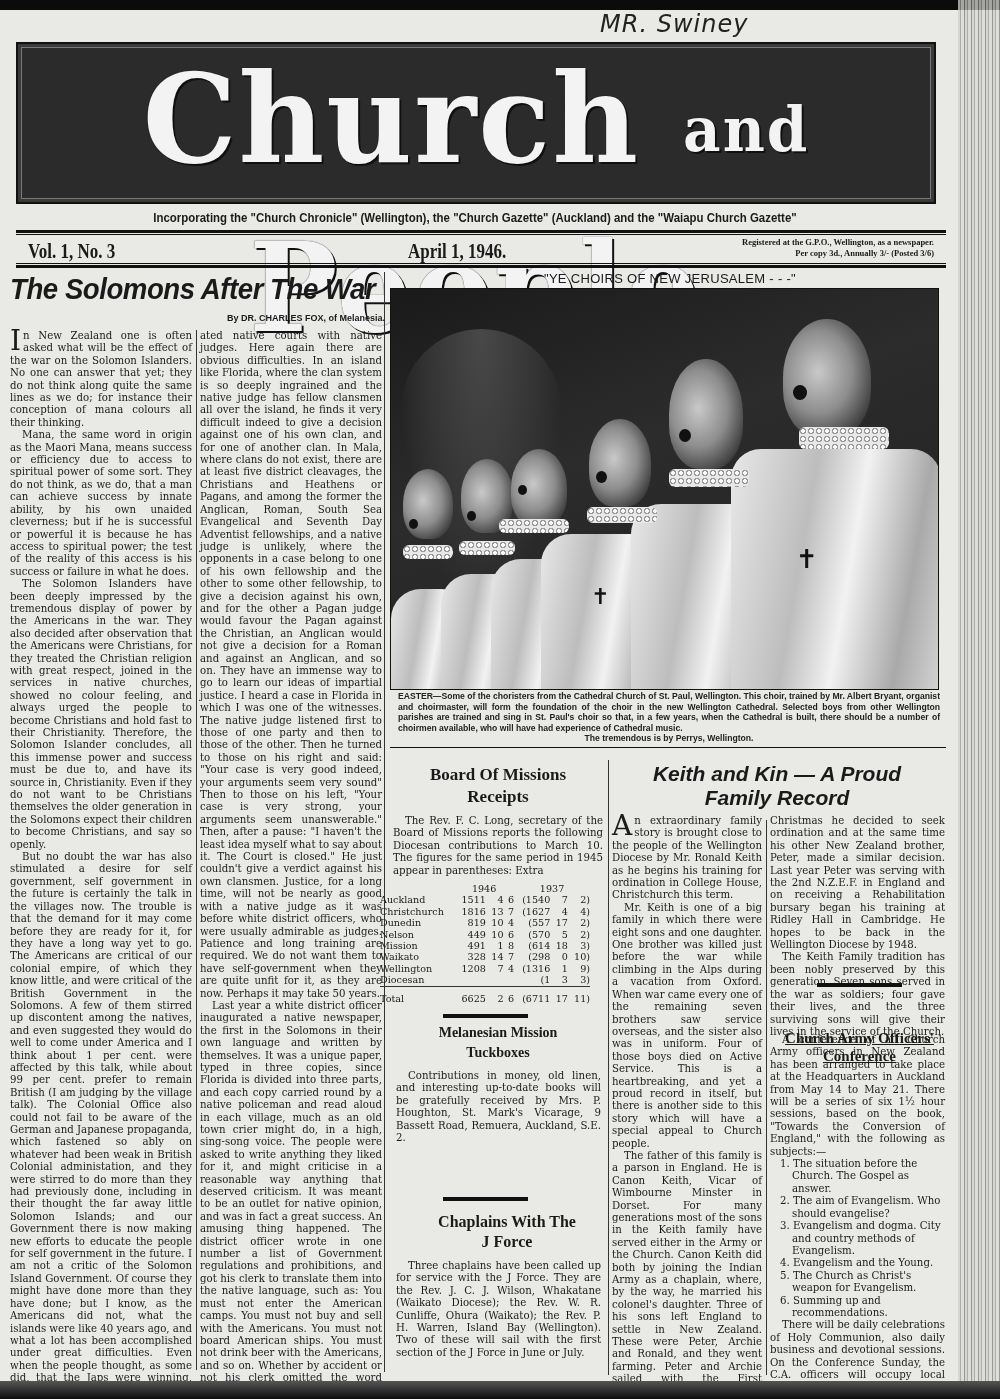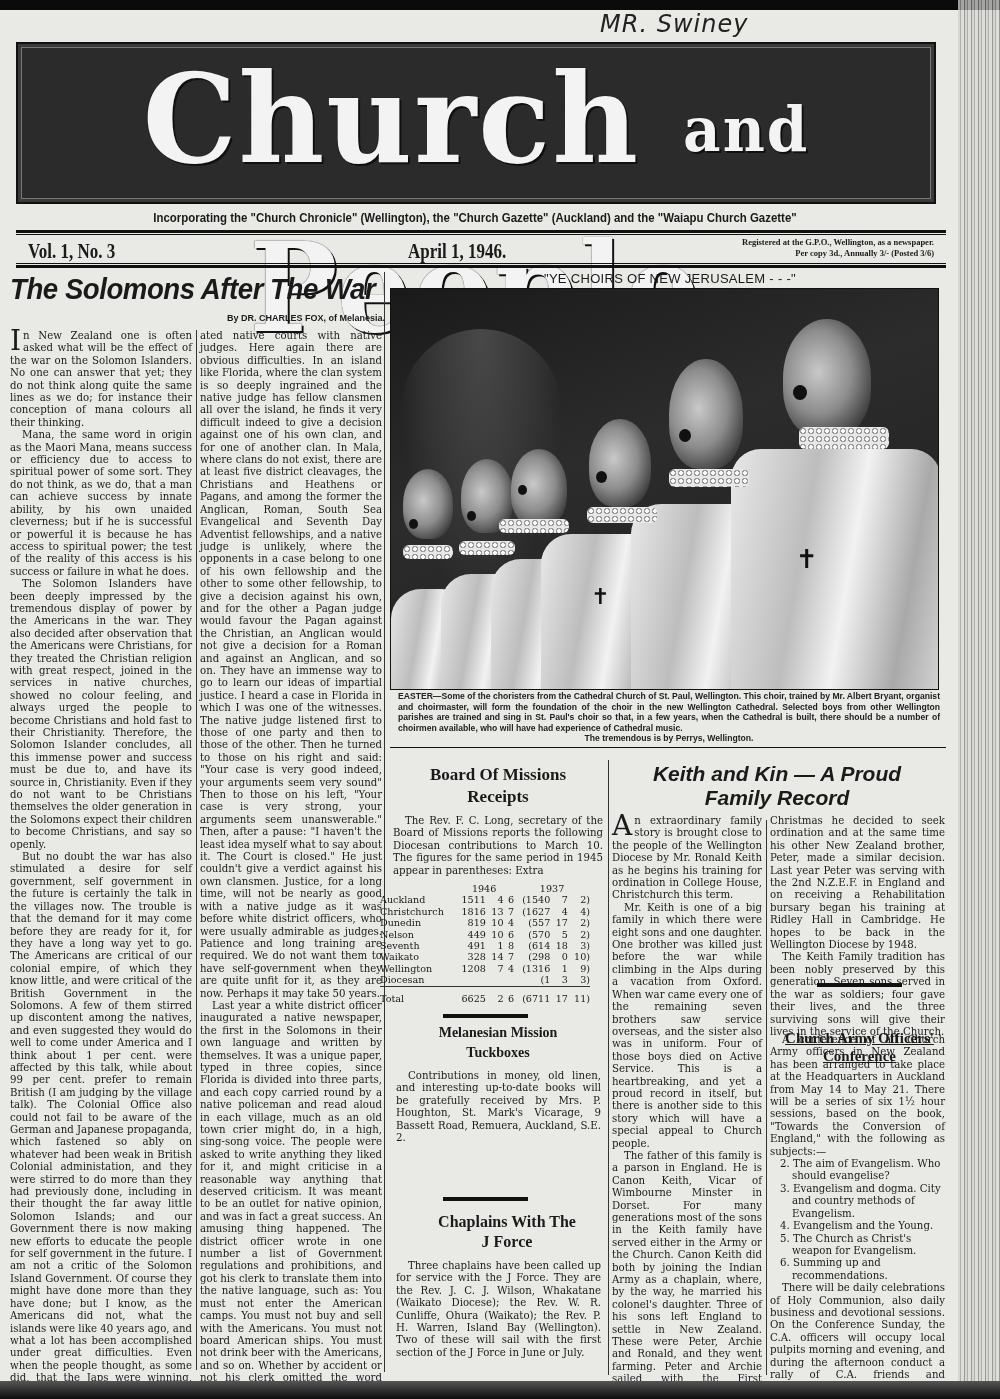--- a/index.html
+++ b/index.html
@@ -227,21 +227,21 @@
   <tr>
         <td>Nelson</td>
         <td class="num">449</td>
         <td class="num">10</td>
         <td class="num">6</td>
         <td class="num">(570</td>
         <td class="num">5</td>
         <td class="num">2)</td>
       </tr>
   <tr>
-        <td>Seventh</td>
+        <td>Mission</td>
         <td class="num">491</td>
         <td class="num">1</td>
         <td class="num">8</td>
         <td class="num">(614</td>
         <td class="num">18</td>
         <td class="num">3)</td>
       </tr>
   <tr>
         <td>Waikato</td>
         <td class="num">328</td>
@@ -315,20 +315,21 @@
 </div>
 <div class="ornament" style="left:817px;top:983px;width:85px;"></div>
 
 <div class="section-title ca-title">
   <span>Church Army Officers'</span><br>
   <span>Conference</span>
 </div>
 <div class="col" style="left:770px;top:1034px;width:175px;">
   <p>A conference of all Church Army officers in New Zealand has been arranged to take place at the Headquarters in Auckland from May 14 to May 21. There will be a series of six 1½ hour sessions, based on the book, "Towards the Conversion of England," with the following as subjects:—</p>
   <ul class="list">
+    <li>1. The situation before the Church. The Gospel as answer.</li>
     <li>2. The aim of Evangelism. Who should evangelise?</li>
     <li>3. Evangelism and dogma. City and country methods of Evangelism.</li>
     <li>4. Evangelism and the Young.</li>
     <li>5. The Church as Christ's weapon for Evangelism.</li>
     <li>6. Summing up and recommendations.</li>
   </ul>
   <p>There will be daily celebrations of Holy Communion, also daily business and devotional sessions. On the Conference Sunday, the C.A. officers will occupy local pulpits morning and evening, and during the afternoon conduct a rally of C.A. friends and supporters.</p>
 
 </div>
 

